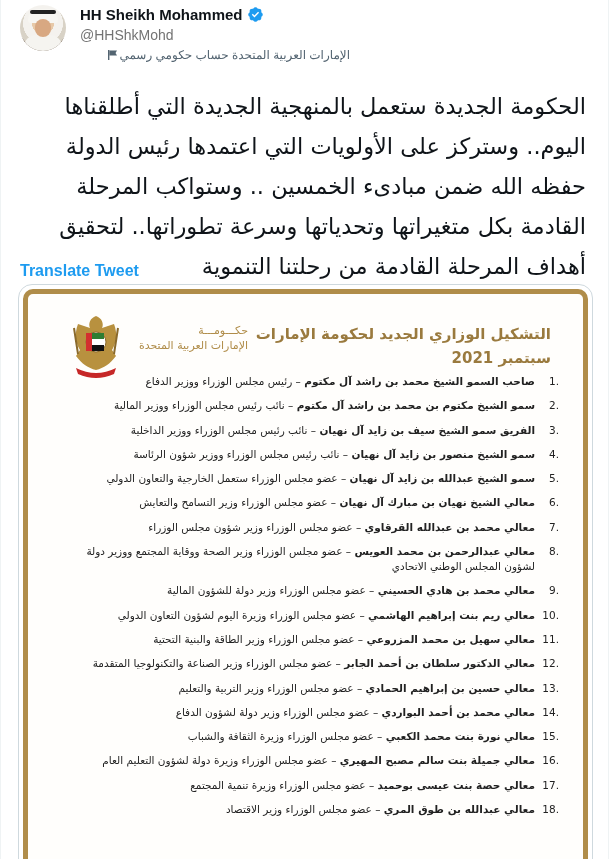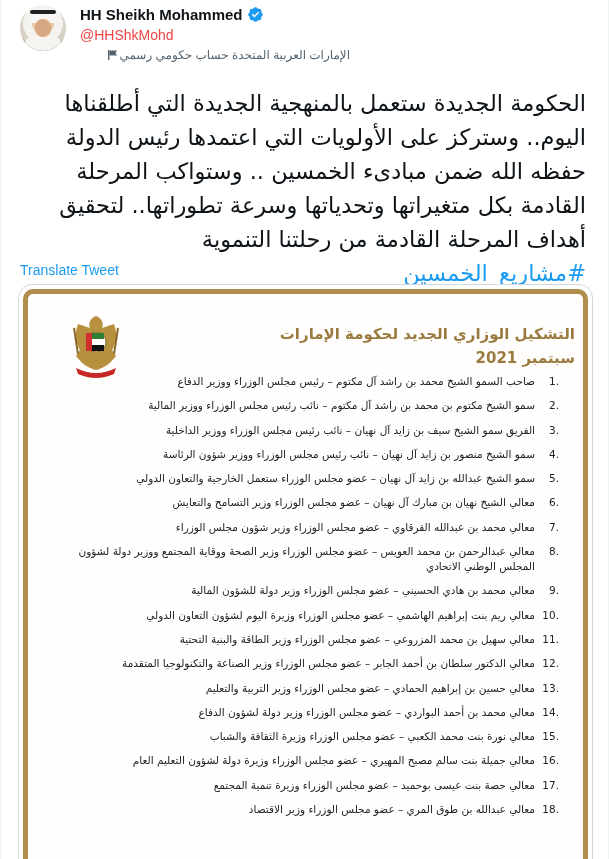--- a/index.html
+++ b/index.html
@@ -17,58 +17,58 @@
     overflow:hidden;
   }
   .avatar .ghutra { position:absolute; left:8px; top:4px; width:30px; height:14px; background:#f7f6f2; border-radius:14px 14px 4px 4px; }
   .avatar .band { position:absolute; left:10px; top:5px; width:26px; height:4px; background:#222; border-radius:2px; }
   .avatar .face { position:absolute; left:15px; top:14px; width:16px; height:18px; background:#d8a882; border-radius:8px; }
   .avatar .robe { position:absolute; left:4px; top:30px; width:38px; height:20px; background:#f5f4f0; border-radius:12px 12px 0 0; }
 
   .name-row { position:absolute; left:80px; top:6px; display:flex; align-items:flex-end; gap:4px; }
   .display-name { font-size:15px; font-weight:bold; color:#0f1419; }
   .verified { width:17px; height:17px; }
-  .handle { position:absolute; left:80px; top:27px; font-size:14px; color:#ef4444; }
+  .handle { position:absolute; left:80px; top:27px; font-size:14px; color:#737373; }
   .label-row { position:absolute; left:80px; top:48px; width:270px; display:flex; justify-content:flex-end; align-items:center; direction:ltr; }
   .account-label { font-size:12px; color:#536471; direction:rtl; }
   .flag-icon { width:12px; height:12px; }
 
   
   .tweet-text {
     position:absolute; left:20px; top:86px; width:566px;
     direction:rtl; text-align:right; font-family:"DejaVu Sans", sans-serif;
-    font-size:22.5px; line-height:34px; color:#0f1419;
+    font-size:22.5px; line-height:40px; color:#0f1419;
   }
   .hashtag { color:#1d9bf0; display:block; }
-  .translate { position:absolute; left:20px; top:262px; font-size:14px; color:#1d9bf0; }
+  .translate { position:absolute; left:20px; top:262px; font-size:16px; color:#1d9bf0;font-weight:bold; }
 
   
   .media {
     position:absolute; left:18px; top:284px; width:573px; height:600px;
     border:1px solid #cfd9de; border-radius:14px; overflow:hidden; background:#fff;
   }
   .doc {
     position:absolute; left:4px; top:4px; width:555px; height:620px;
     border:5px solid #b08d4a; border-radius:10px; background:#fffefc;
   }
   .emblem { position:absolute; left:40px; top:20px; width:56px; height:66px; }
   .gov-logo-text { position:absolute; left:100px; top:30px; width:120px; text-align:right; direction:rtl; color:#b08d4a; font-family:"DejaVu Sans", sans-serif; }
   .gov-logo-text .l1 { font-size:11px; letter-spacing:5px; }
   .gov-logo-text .l2 { font-size:11px; margin-top:2px; }
   .doc-title {
-    position:absolute; right:8px; top:28px; direction:rtl; text-align:right;
+    position:absolute; right:32px; top:28px; direction:rtl; text-align:right;
     font-family:"DejaVu Sans", sans-serif; font-weight:bold; color:#9a7a3e; font-size:15px; line-height:24px;
   }
   .minister-list { position:absolute; right:24px; top:80px; width:520px; direction:rtl; font-family:"DejaVu Sans", sans-serif; }
   .minister {
     display:flex; direction:rtl; align-items:flex-start; font-size:10.5px; color:#222; line-height:15px; margin-bottom:9.3px;
   }
   .minister .num { width:24px; flex:0 0 24px; text-align:right; direction:ltr; color:#222; }
   .minister .txt { flex:1; text-align:right; }
-  .minister .nm { font-weight:normal; }
+  .minister .nm { font-weight:bold; }
   .minister.wrap .txt { padding-left:20px; }
 </style>
 </head>
 <body>
 
 <div class="frame-left"></div>
 <div class="frame-right"></div>
 
 <div class="avatar">
   <div class="robe"></div>
@@ -105,20 +105,24 @@
     <svg class="emblem" viewBox="0 0 56 66">
       <path d="M28 2 C22 4 20 10 22 14 L10 10 C6 20 8 30 12 36 L8 42 C14 50 20 54 28 56 C36 54 42 50 48 42 L44 36 C48 30 50 20 46 10 L34 14 C36 10 34 4 28 2Z" fill="#b8913f"></path>
       <path d="M6 14 L10 40 M50 14 L46 40" stroke="#8a6a2c" stroke-width="2"></path>
       <circle cx="28" cy="28" r="10" fill="#ffffff" stroke="#8a6a2c" stroke-width="1"></circle>
       <rect x="18" y="19" width="6" height="18" fill="#d32f2f"></rect>
       <rect x="24" y="19" width="12" height="6" fill="#2e7d32"></rect>
       <rect x="24" y="25" width="12" height="6" fill="#ffffff"></rect>
       <rect x="24" y="31" width="12" height="6" fill="#111111"></rect>
       <path d="M8 54 Q28 64 48 54 L46 60 Q28 68 10 60 Z" fill="#c62828"></path>
     </svg>
+    <div class="gov-logo-text">
+      <div class="l1">حكـــومـــة</div>
+      <div class="l2">الإمارات العربية المتحدة</div>
+    </div>
     <div class="doc-title">
       <div>التشكيل الوزاري الجديد لحكومة الإمارات</div>
       <div>سبتمبر 2021</div>
     </div>
 
     <div class="minister-list">
       <div class="minister">
           <span class="num">1.</span>
           <span class="txt"><span class="nm">صاحب السمو الشيخ محمد بن راشد آل مكتوم</span><span> – رئيس مجلس الوزراء ووزير الدفاع</span></span>
         </div>

